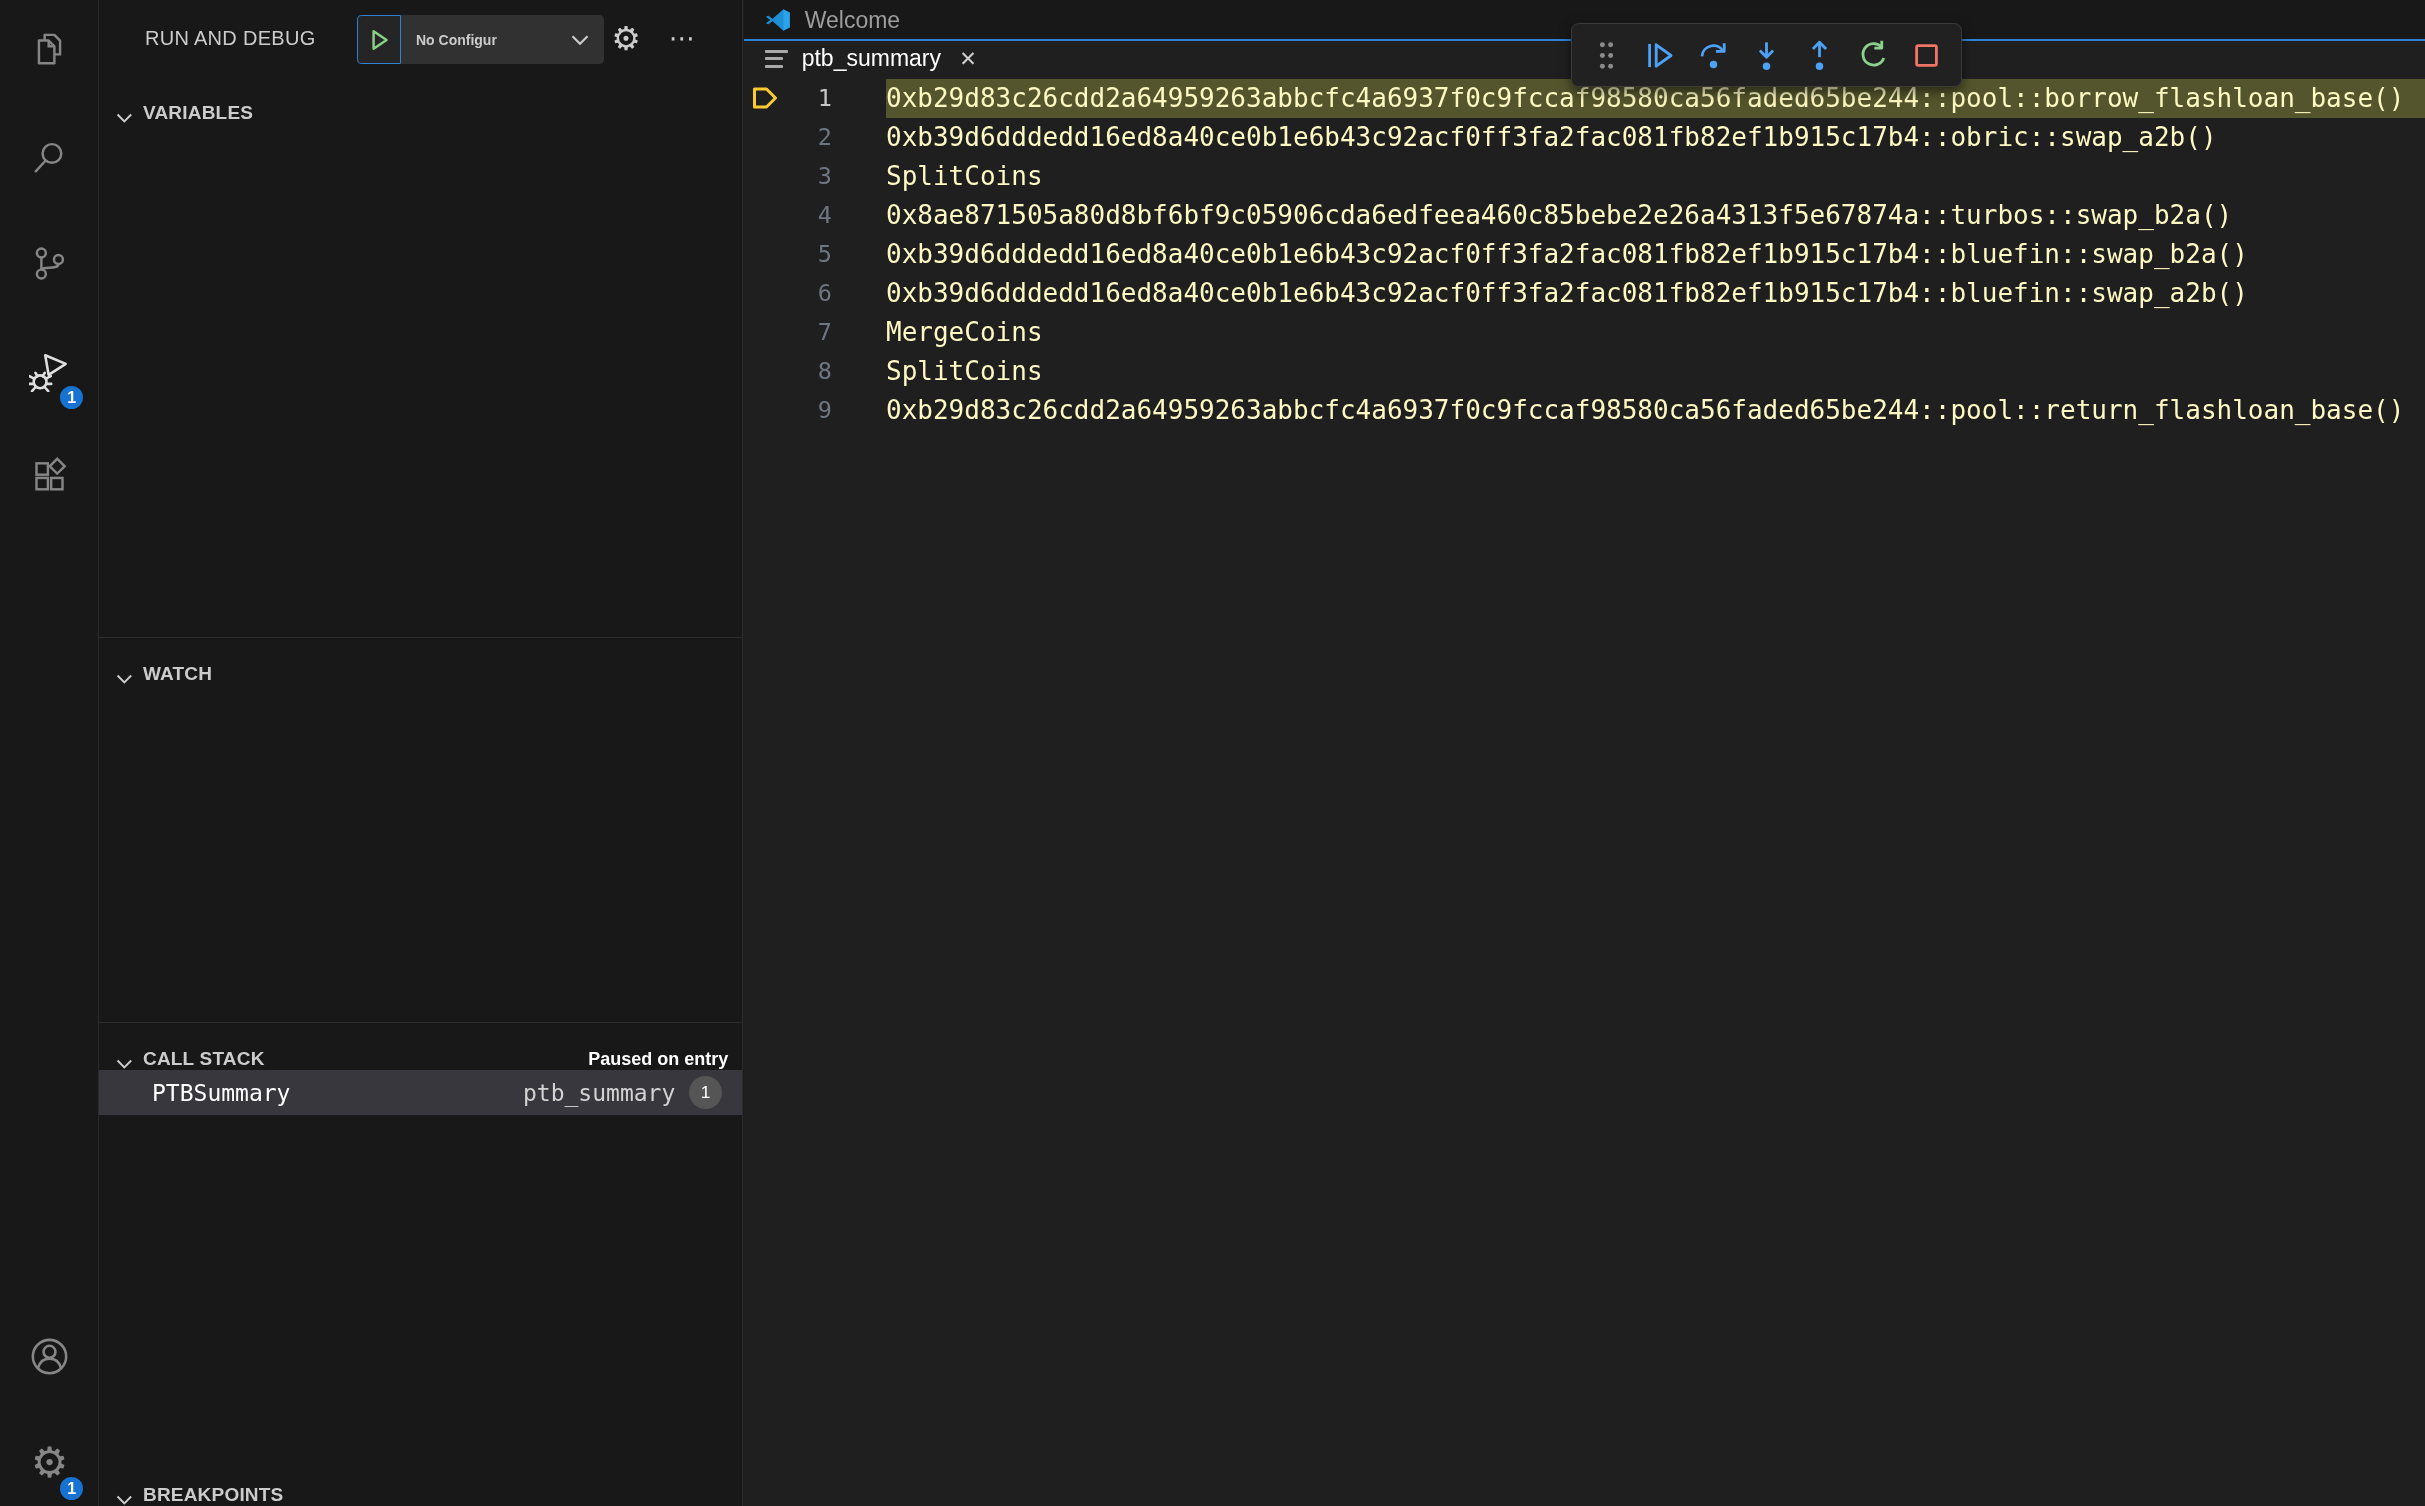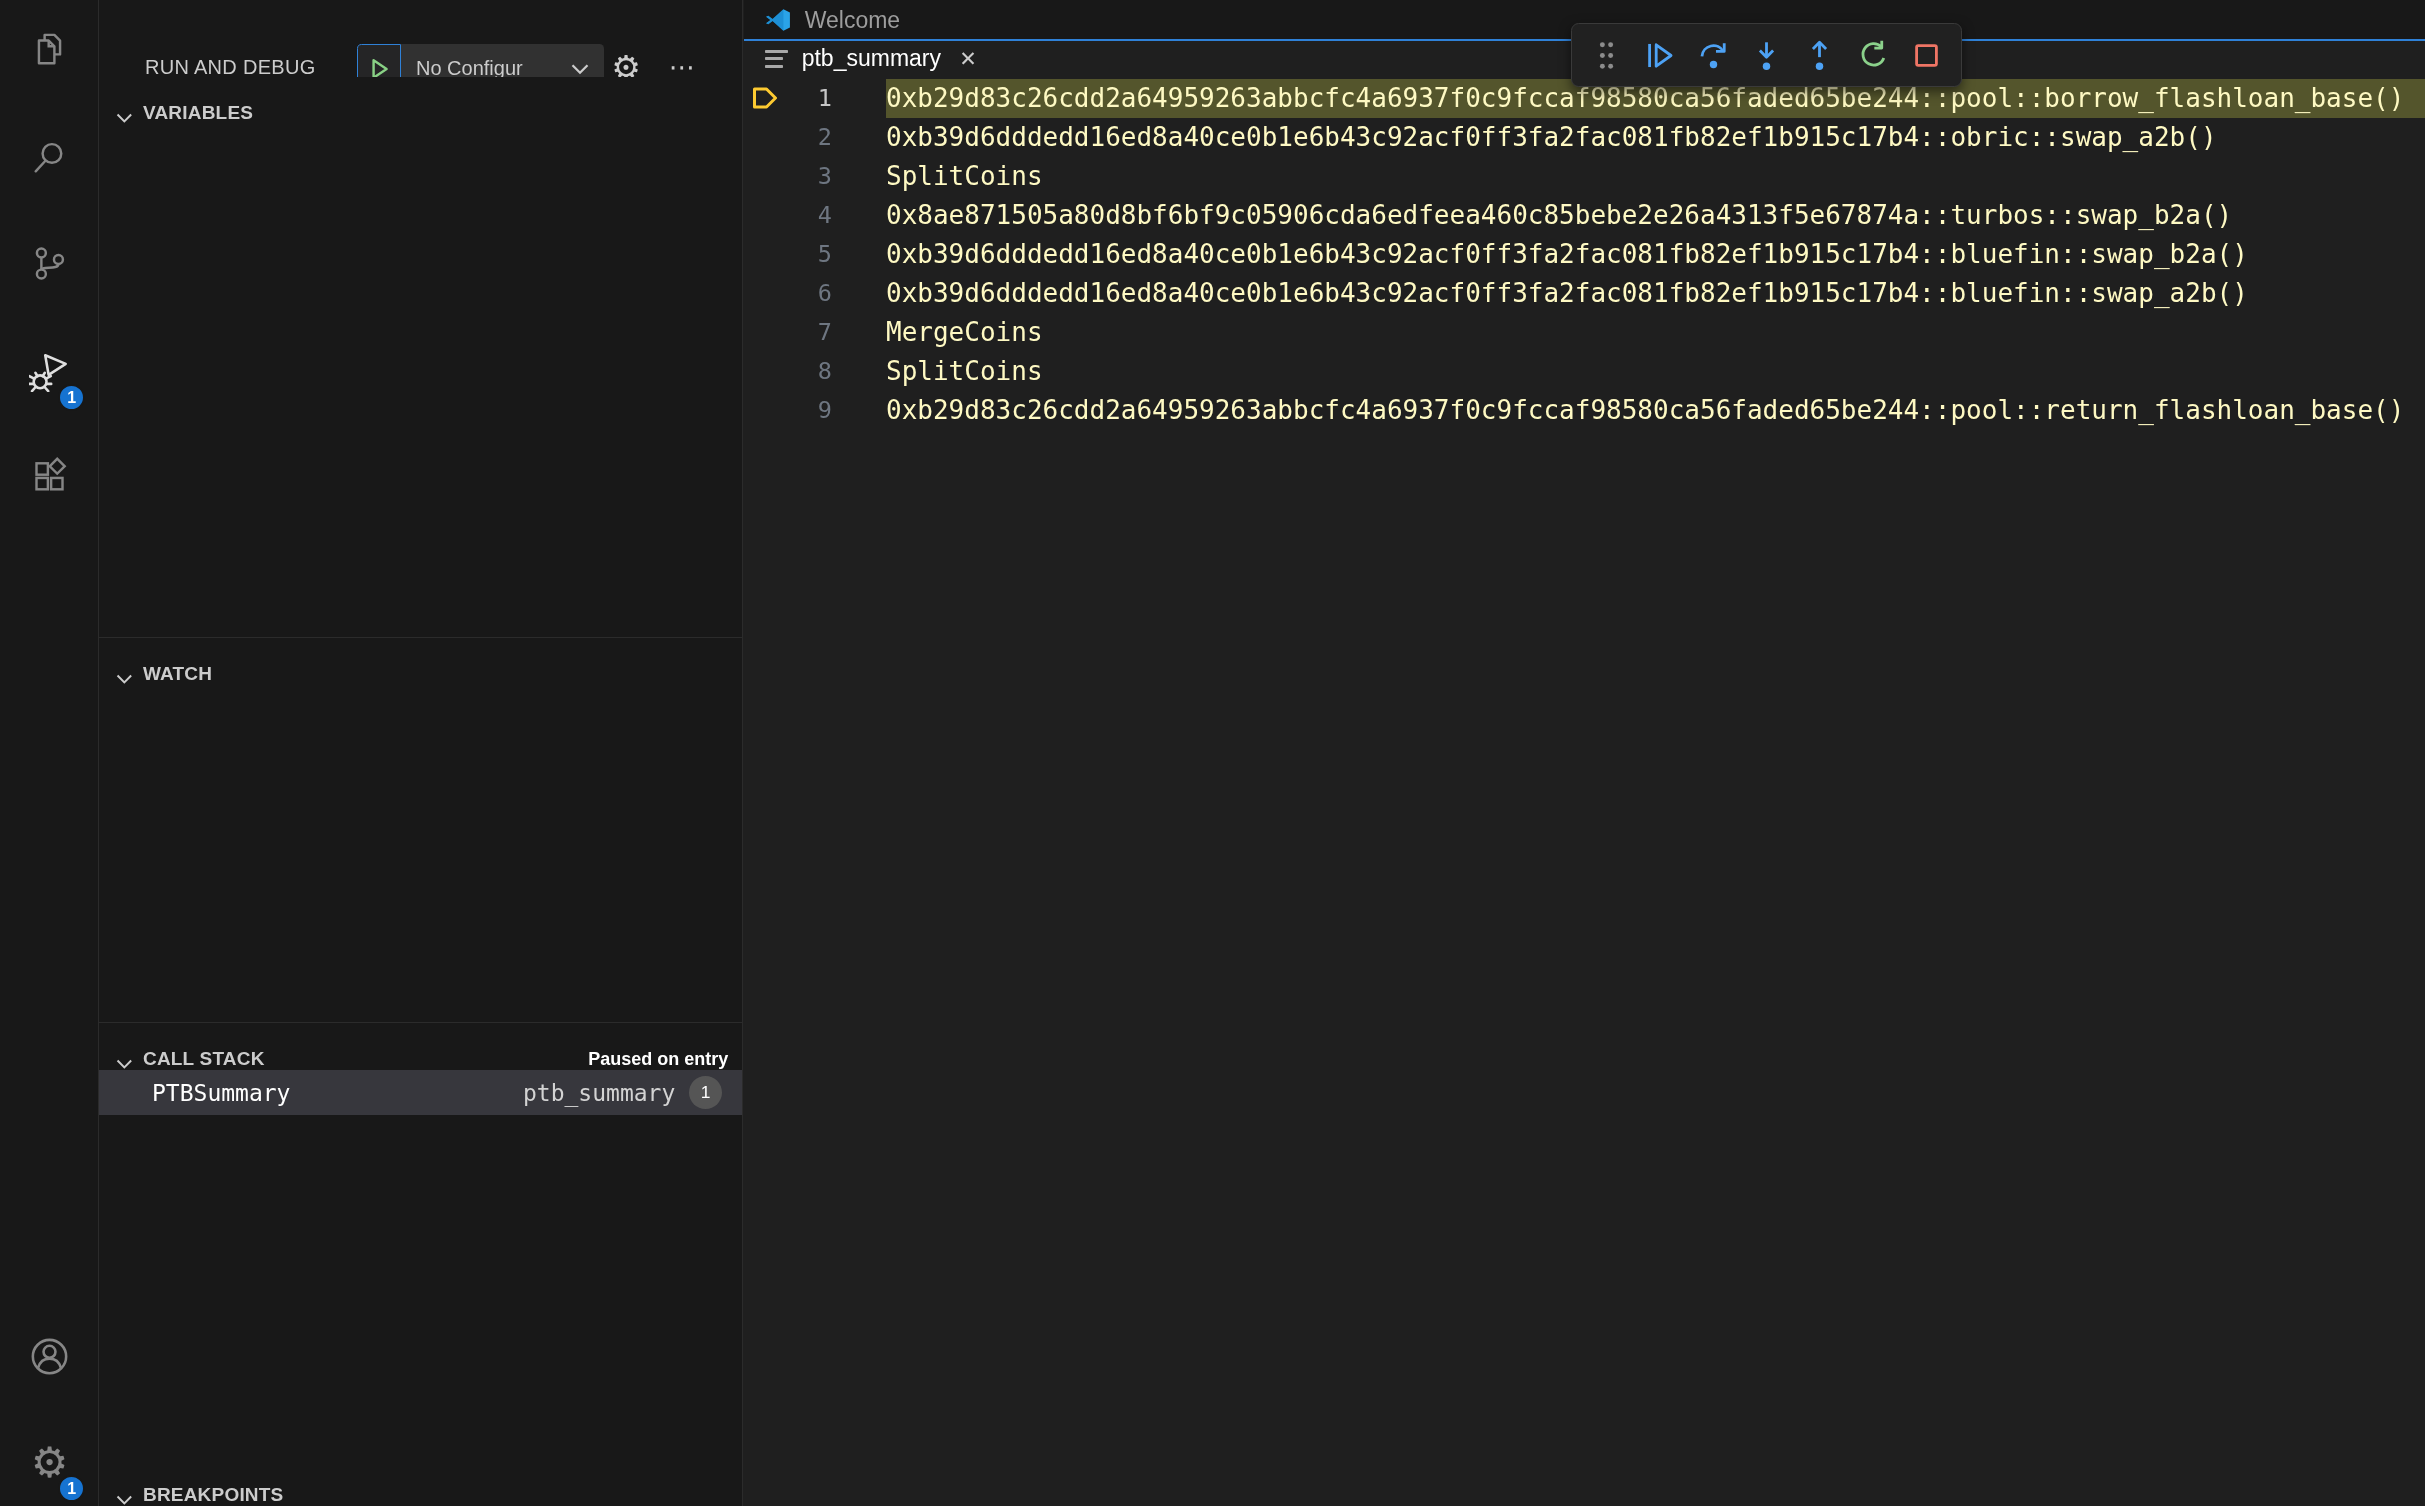--- a/index.html
+++ b/index.html
@@ -40,35 +40,35 @@
     position:absolute;right:13.7px;bottom:-3px;min-width:27px;height:27px;border-radius:13.7px;
     background:var(--badge);color:#fff;font-size:16px;font-weight:700;
     display:flex;align-items:center;justify-content:center;border:2.3px solid var(--abar-bg);
   }
   .gear-glyph{font-family:"DejaVu Sans", sans-serif;font-size:42px;color:var(--icon-gray);line-height:1;}
   
   .sidebar{
     position:absolute;left:99px;top:0;width:644px;height:1506px;
     background:var(--sbar-bg);border-right:0.8px solid var(--divider);
   }
-  .sidebar-title-row{position:absolute;top:0;left:0;right:11px;height:77px;margin-top:29px;}
+  .sidebar-title-row{position:absolute;top:0;left:0;right:11px;height:77px;}
   .sidebar-title{
     position:absolute;left:46px;top:0;height:77px;display:flex;align-items:center;
     font-size:20px;font-weight:500;color:#cccccc;letter-spacing:0.3px;white-space:nowrap;
   }
   .launch-combo{position:absolute;left:258px;top:15px;width:247px;height:49px;display:flex;}
   .launch-play{
     width:44px;height:49px;background:#252526;border:1.5px solid var(--accent);
     border-radius:4.6px 0 0 4.6px;display:flex;align-items:center;justify-content:center;cursor:pointer;
   }
   .launch-dd{
     flex:1;background:#313131;border-radius:0 4.6px 4.6px 0;display:flex;align-items:center;
     padding:0 13.7px 0 15px;cursor:pointer;
   }
-  .launch-dd-label{font-size:20px;color:#cccccc;white-space:nowrap;overflow:hidden;flex:1;}
+  .launch-dd-label{font-size:14px;color:#cccccc;white-space:nowrap;overflow:hidden;flex:1;font-weight:bold;}
   .hdr-icon-btn{position:absolute;top:0;height:77px;display:flex;align-items:center;justify-content:center;width:46px;cursor:pointer;}
   .hdr-gear{left:504px;}
   .hdr-dots{left:561px;font-size:26px;color:#cccccc;letter-spacing:2.3px;}
   .section-header{
     position:absolute;left:0;right:0;height:47px;display:flex;align-items:flex-end;
     padding-left:16.7px;cursor:pointer;background:var(--sbar-bg);
   }
   .section-divider{position:absolute;left:0;right:0;height:0.8px;background:var(--divider);}
   .sec-chevron{margin-right:10.6px;display:flex;}
   .section-label{font-size:19px;font-weight:700;color:#cccccc;letter-spacing:0.2px;}

